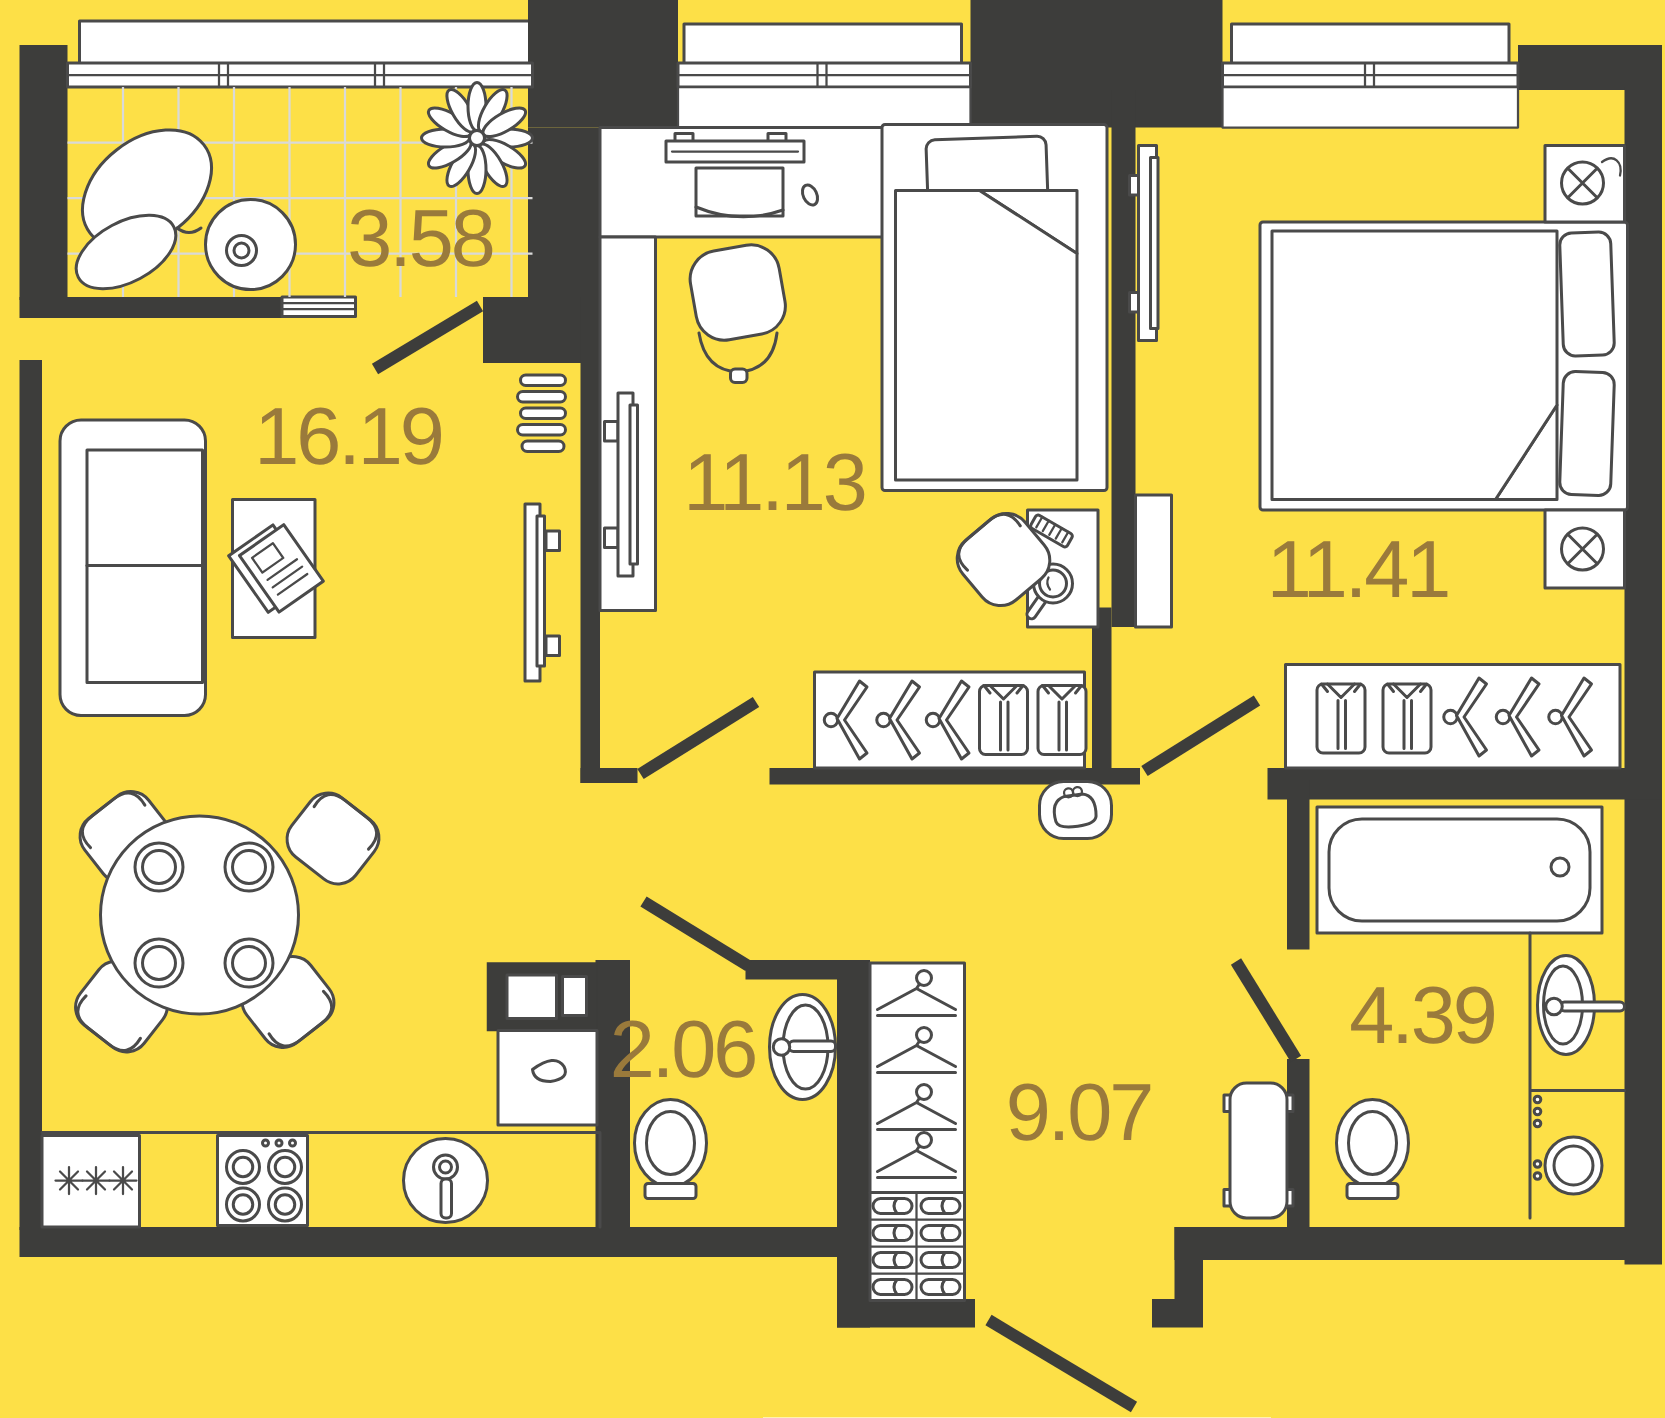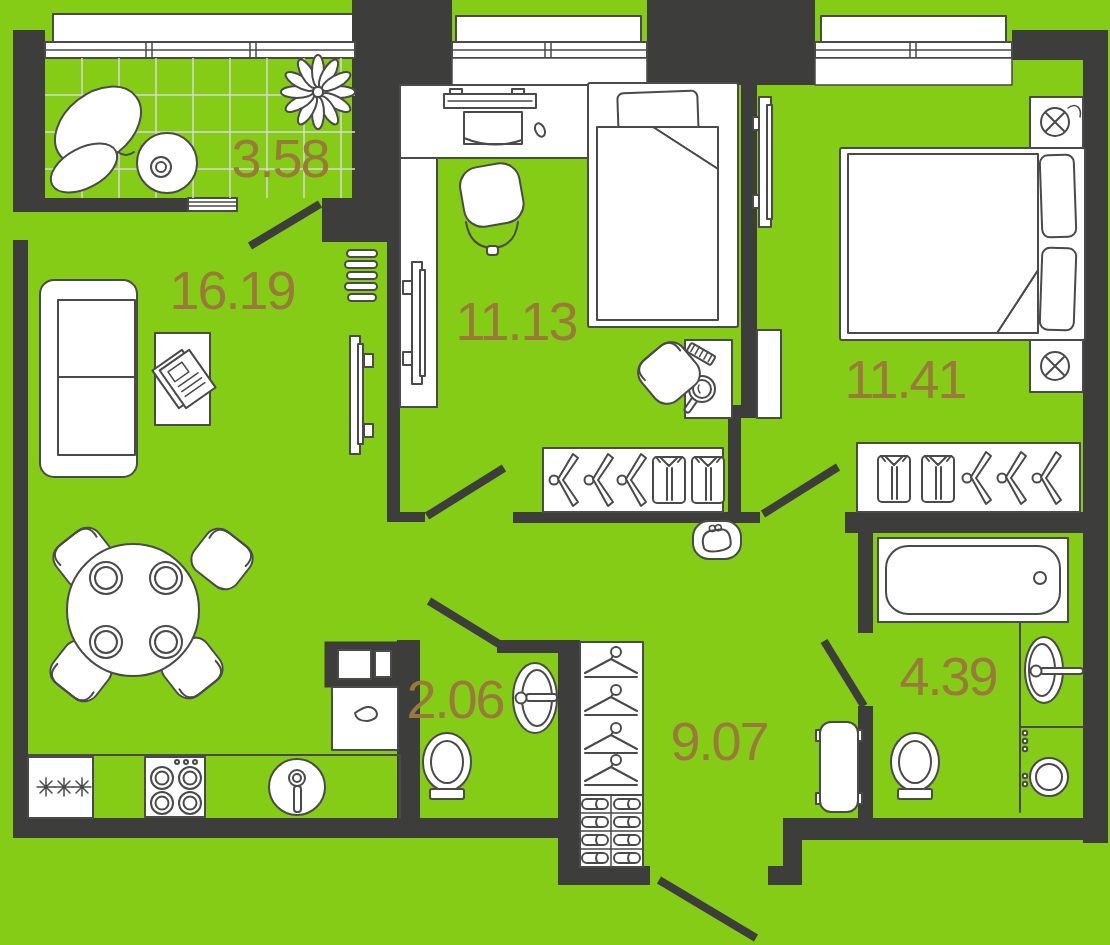--- a/index.html
+++ b/index.html
@@ -1,16 +1,16 @@
 <!DOCTYPE html>
 <html><head>
 <meta charset="utf-8">
 <style>
   html,body{margin:0;padding:0;background:#ffffff;}
-  .stage{width:1110px;height:945px;position:relative;background:#84cc16;overflow:hidden;}
+  .stage{width:1110px;height:945px;position:relative;background:#fde047;overflow:hidden;}
   svg{display:block;}
   .wall{fill:#3d3d3b;stroke:none;}
   .f{fill:#ffffff;stroke:#4a4a4a;stroke-width:2;stroke-linejoin:round;stroke-linecap:round;}
   .nf{fill:none;stroke:#4a4a4a;stroke-width:2;stroke-linejoin:round;stroke-linecap:round;}
   .thin{stroke-width:1.5;}
   .door{stroke:#3d3d3b;stroke-width:8;stroke-linecap:butt;fill:none;}
   .tile{stroke:#d9d9d9;stroke-width:1.5;}
   .lbl{fill:#9a7a3b;font-family:"Liberation Sans","DejaVu Sans",sans-serif;
        font-size:54px;letter-spacing:-2px;}
   .dark{fill:#3d3d3b;stroke:#3d3d3b;}

